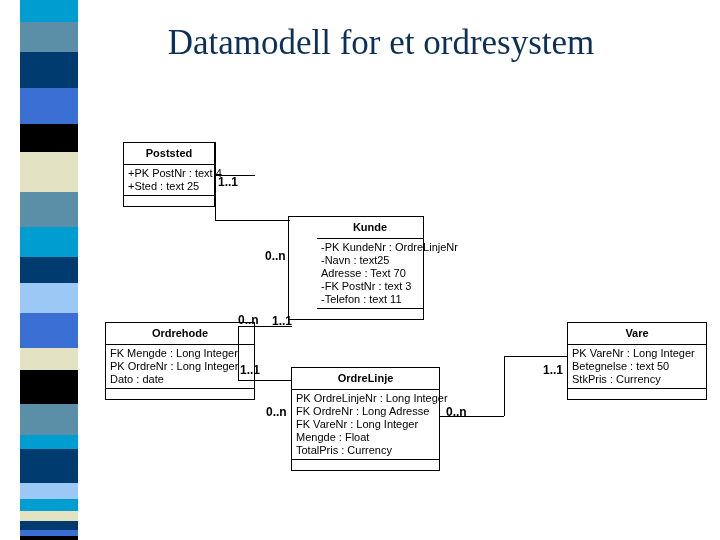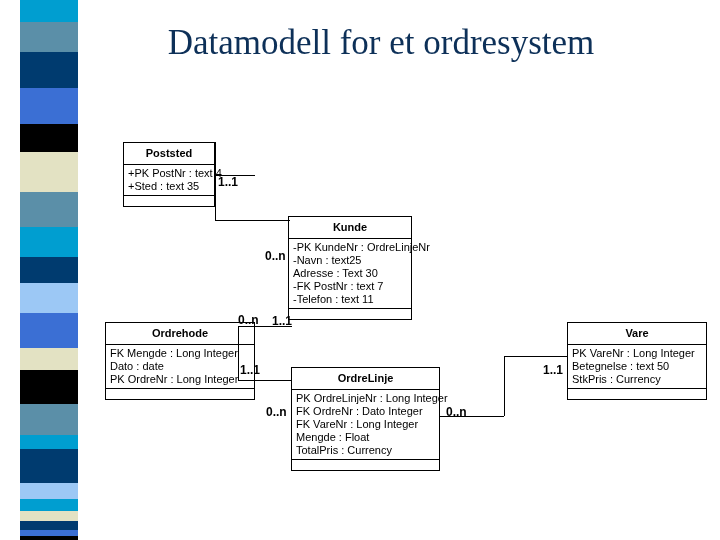--- a/index.html
+++ b/index.html
@@ -136,49 +136,49 @@
   <div class="line-h" style="left:238px; top:324px; width:54px;"></div>
 
   <div class="line-v" style="left:504px; top:300px; height:60px;"></div>
   <div class="line-h" style="left:440px; top:360px; width:64px;"></div>
   <div class="line-h" style="left:504px; top:300px; width:63px;"></div>
 
 <div class="entity" style="left: 123px; top: 86px; width: 92px;">
       <div class="ent-name">Poststed</div>
       <div class="ent-attrs">
         <div class="attr">+PK PostNr : text 4</div>
-        <div class="attr">+Sted : text 35</div>
-      </div>
-      <div class="ent-ops"></div>
-    </div>
-    <div class="entity" style="left: 288px; top: 160px; width: 124px;">
+        <div class="attr">+Sted : text 25</div>
+      </div>
+      <div class="ent-ops"></div>
+    </div>
+    <div class="entity" style="left: 288px; top: 160px; width: 136px; padding-left: 28px;">
       <div class="ent-name">Kunde</div>
       <div class="ent-attrs">
         <div class="attr">-PK KundeNr : OrdreLinjeNr</div>
         <div class="attr">-Navn : text25</div>
-        <div class="attr"> Adresse : Text 30</div>
-        <div class="attr">-FK PostNr : text 7</div>
+        <div class="attr"> Adresse : Text 70</div>
+        <div class="attr">-FK PostNr : text 3</div>
         <div class="attr">-Telefon : text 11</div>
       </div>
       <div class="ent-ops"></div>
     </div>
     <div class="entity" style="left: 105px; top: 266px; width: 150px;">
       <div class="ent-name">Ordrehode</div>
       <div class="ent-attrs">
         <div class="attr">FK Mengde : Long Integer</div>
+        <div class="attr">PK OrdreNr : Long Integer</div>
         <div class="attr">Dato : date</div>
-        <div class="attr">PK OrdreNr : Long Integer</div>
       </div>
       <div class="ent-ops"></div>
     </div>
     <div class="entity" style="left: 291px; top: 311px; width: 149px;">
       <div class="ent-name">OrdreLinje</div>
       <div class="ent-attrs">
         <div class="attr">PK OrdreLinjeNr : Long Integer</div>
-        <div class="attr">FK OrdreNr : Dato Integer</div>
+        <div class="attr">FK OrdreNr : Long Adresse</div>
         <div class="attr">FK VareNr : Long Integer</div>
         <div class="attr">Mengde : Float</div>
         <div class="attr">TotalPris : Currency</div>
       </div>
       <div class="ent-ops"></div>
     </div>
     <div class="entity" style="left: 567px; top: 266px; width: 140px;">
       <div class="ent-name">Vare</div>
       <div class="ent-attrs">
         <div class="attr">PK VareNr : Long Integer</div>

